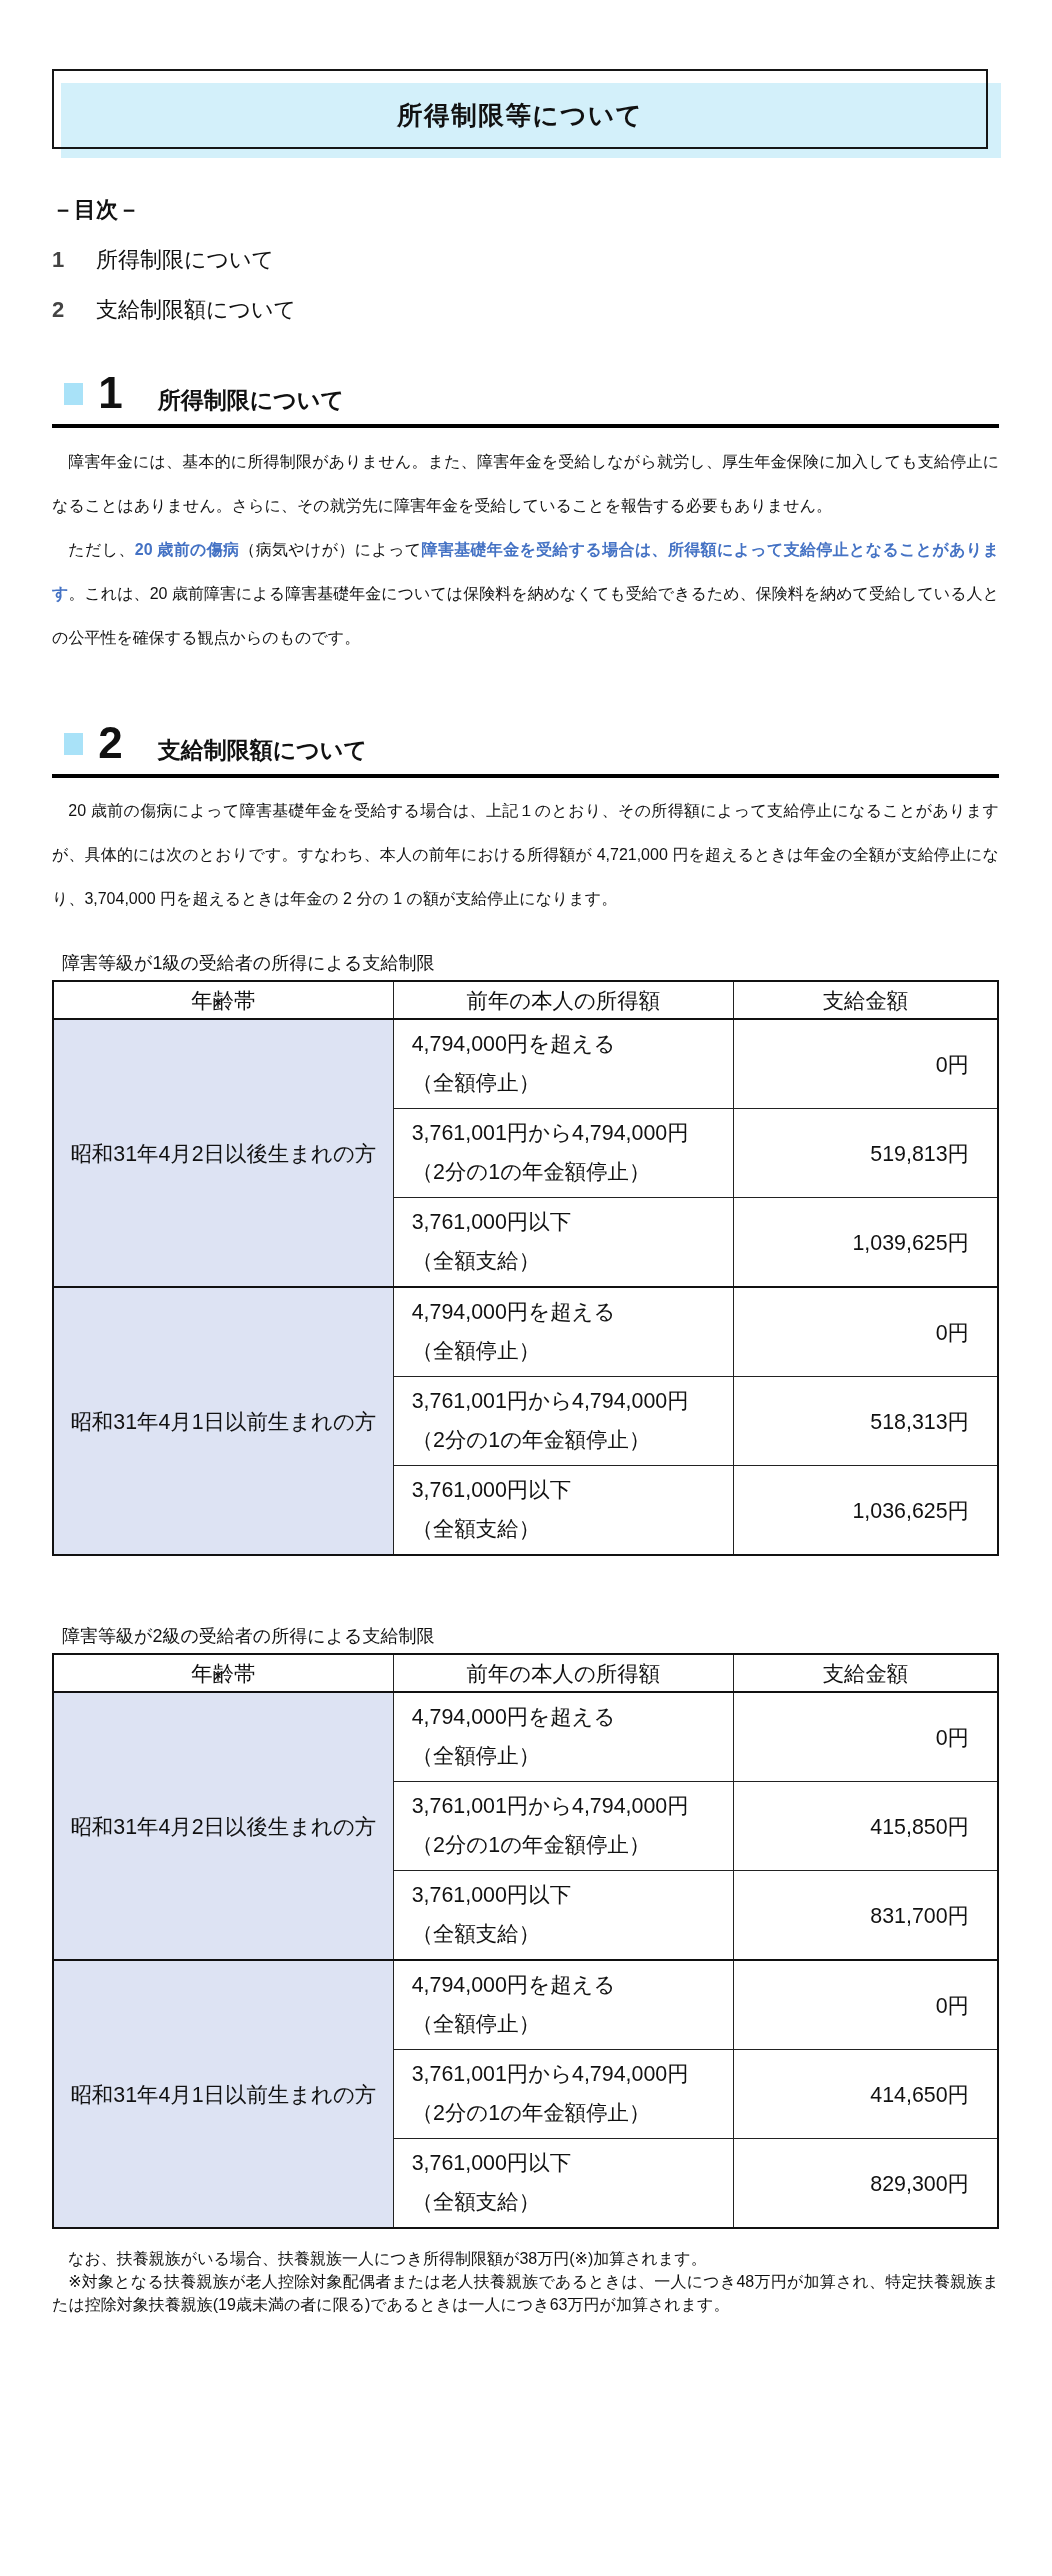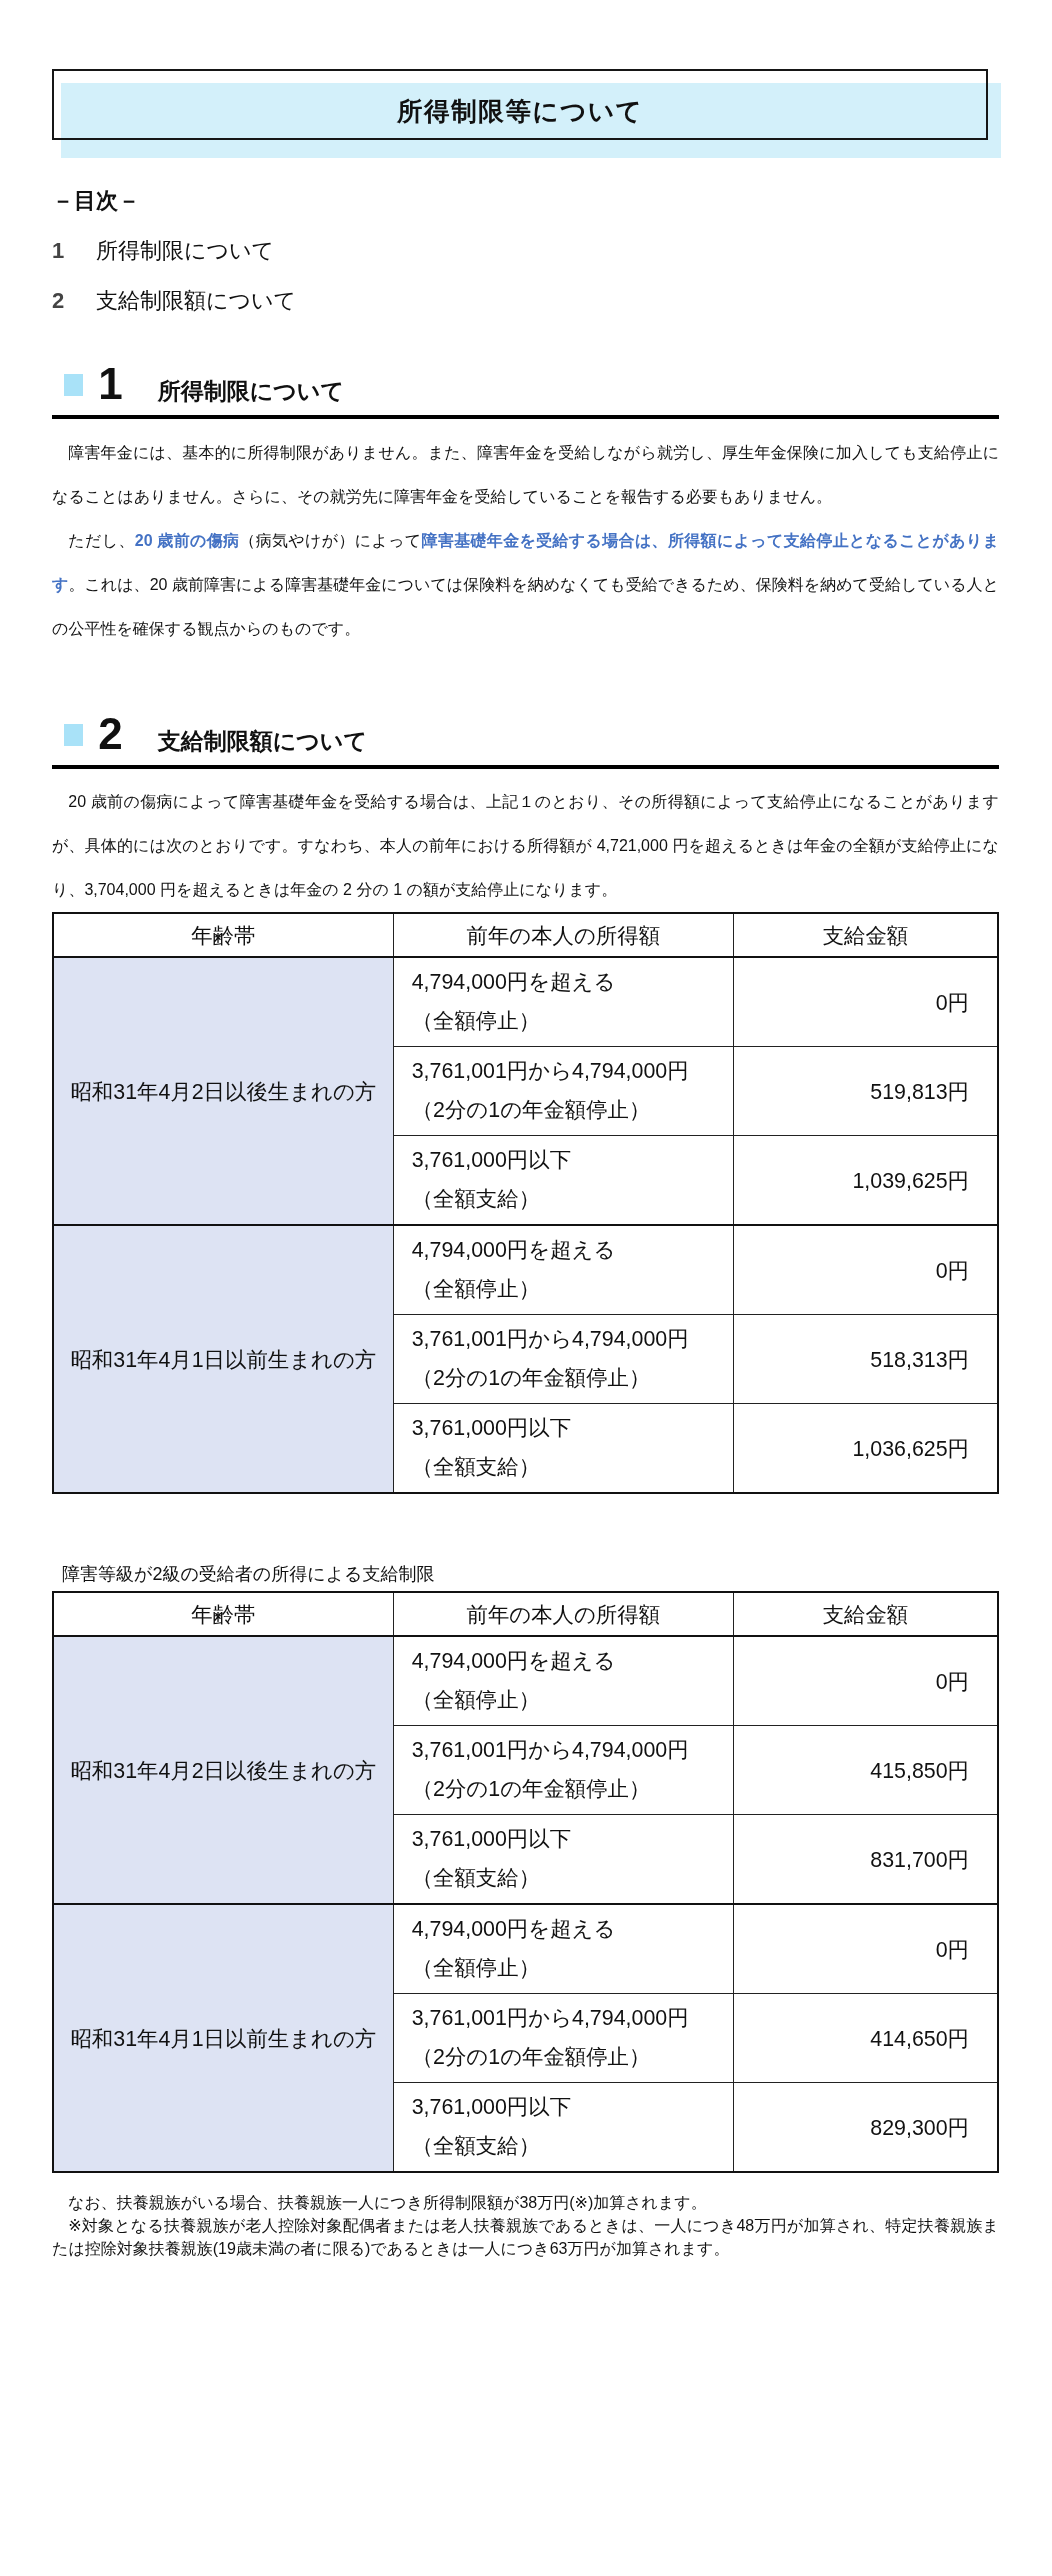--- a/index.html
+++ b/index.html
@@ -16,21 +16,21 @@
     font-family:"Liberation Sans","DejaVu Sans",sans-serif;
     color:#111;
   }
   .page{
     width:1052px;
     min-height:2576px;
     padding:69px 53px 33px 52px;
   }
 
   
-  .banner{position:relative;height:71px;margin-right:10.7px;}
+  .banner{position:relative;height:80px;margin-right:10.7px;}
   .banner-blue{
     position:absolute;left:9px;right:-12.3px;top:14px;height:75px;
     background:var(--banner-fill);
   }
   .banner-box{
     position:absolute;inset:0;border:2.5px solid #161616;
     display:flex;align-items:center;justify-content:center;
   }
   .banner-title{font-size:25.5px;font-weight:700;padding-top:13px;letter-spacing:1.6px;}
 
@@ -64,21 +64,21 @@
     width:100%;
     border-collapse:collapse;
     border:2.1px solid #111;
     table-layout:fixed;
   }
   table.limits th,table.limits td{border:1.2px solid #222;}
   table.limits col.c1{width:36%;}
   table.limits col.c2{width:36%;}
   table.limits col.c3{width:28%;}
   table.limits th{
-    height:44px;font-size:21.4px;font-weight:400;text-align:center;
+    height:38px;font-size:21.4px;font-weight:400;text-align:center;
     border-bottom:2.5px solid #111;background:#fff;
   }
   table.limits td{height:82px;font-size:21.4px;vertical-align:middle;}
   td.age{background:var(--age-cell-bg);text-align:center;}
   td.income{padding:5px 8.2px 5px 18px;}
   .inc-line{line-height:39px;}
   td.amount{text-align:right;padding-right:28px;}
   tr.group-start td{border-top:2.5px solid #111;}
 
   
@@ -124,20 +124,21 @@
   <div class="sec-heading second">
     <span class="sq"></span>
     <span class="sec-num">2</span>
     <span class="sec-title">支給制限額について</span>
   </div>
 
   <div class="body-text">
     <p><span>　20 歳前の傷病によって障害基礎年金を受給する場合は、上記１のとおり、その所得額によって支給停止になることがありますが、具体的には次のとおりです。すなわち、本人の前年における所得額が 4,721,000 円を超えるときは年金の全額が支給停止になり、3,704,000 円を超えるときは年金の 2 分の 1 の額が支給停止になります。</span></p>
   </div>
 
+  <div class="table-caption cap1">障害等級が1級の受給者の所得による支給制限</div>
   <table class="limits">
     <colgroup>
         <col class="c1">
         <col class="c2">
         <col class="c3">
       </colgroup>
     <thead>
       <tr>
         <th>年齢帯</th>
         <th>前年の本人の所得額</th>

